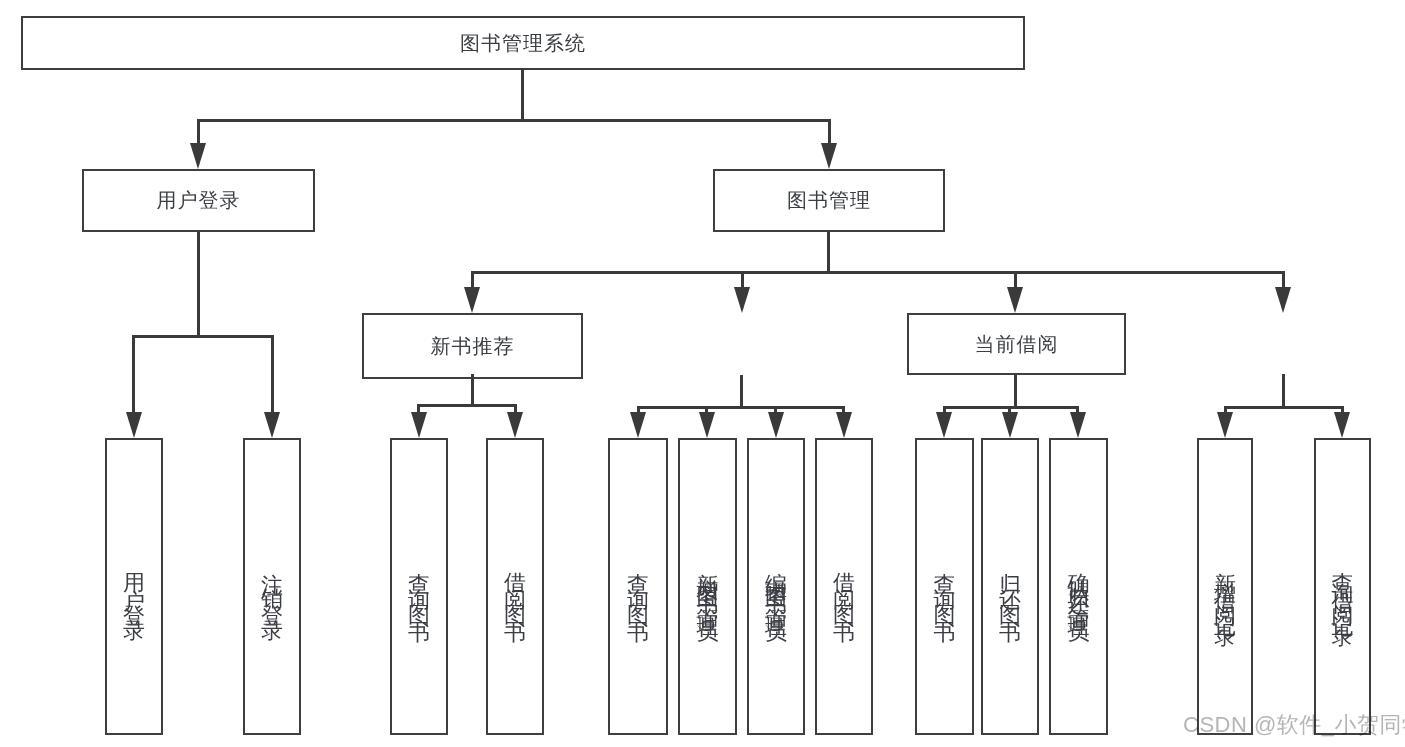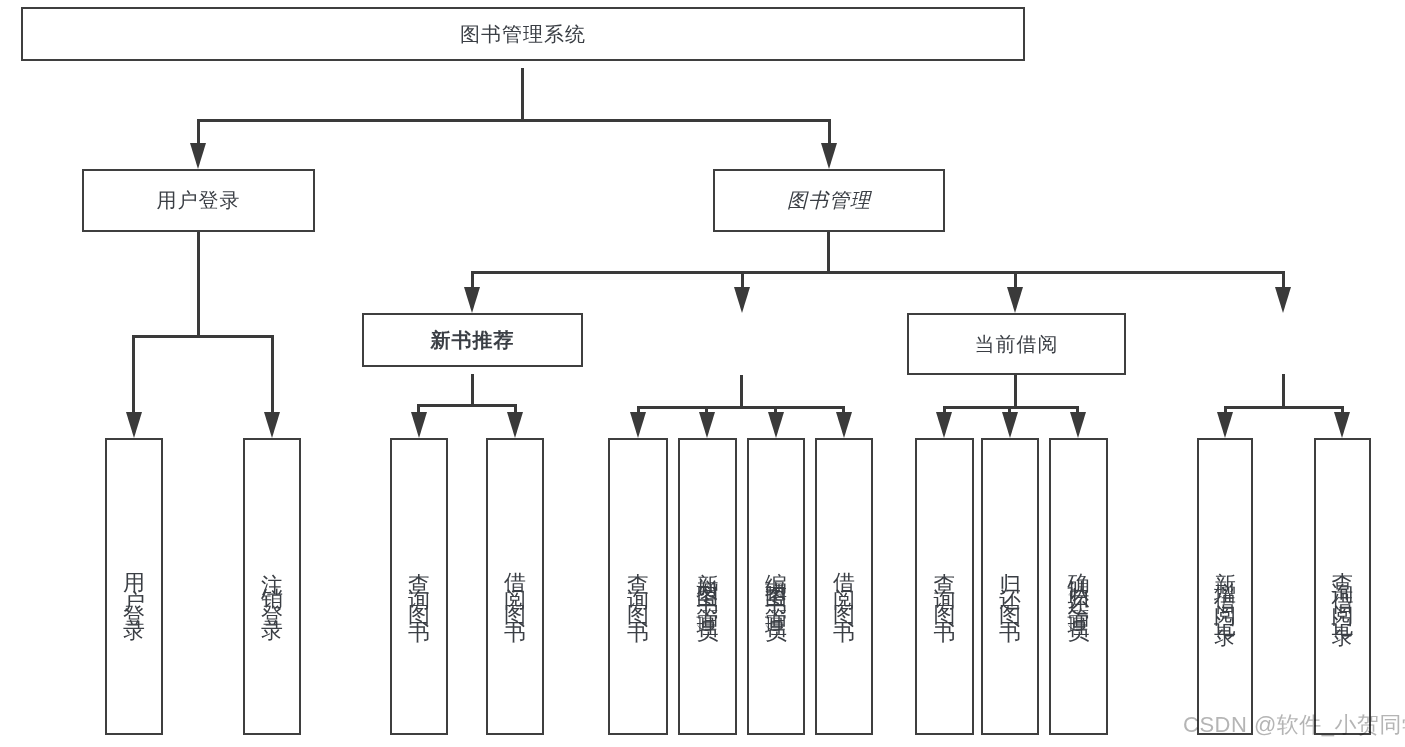--- a/index.html
+++ b/index.html
@@ -41,32 +41,32 @@
     position:absolute;left:1183px;top:710px;width:222px;
     color:#b5b5b5;font-size:22px;letter-spacing:0.5px;white-space:nowrap;
     mix-blend-mode:multiply;
   }
 </style>
 </head>
 <body>
 
 <div class="stage">
 
-  <div class="box" style="left:21px;top:7px;width:1004px;height:54px;">
+  <div class="box" style="left:21px;top:16px;width:1004px;height:54px;">
     <span>图书管理系统</span>
   </div>
 
   <div class="box" style="left:82px;top:169px;width:233px;height:63px;">
     <span>用户登录</span>
   </div>
-  <div class="box" style="left:713px;top:169px;width:232px;height:63px;font-style:italic;">
+  <div class="box" style="left:713px;top:169px;width:232px;height:63px;">
     <span>图书管理</span>
   </div>
 
-  <div class="box" style="left:362px;top:313px;width:221px;height:54px;font-weight:bold;">
+  <div class="box" style="left:362px;top:313px;width:221px;height:66px;">
     <span>新书推荐</span>
   </div>
   <div class="box" style="left:907px;top:313px;width:219px;height:62px;">
     <span>当前借阅</span>
   </div>
 
   <div class="leaf s4" style="left:105px;width:58px;">
     <span>用户登录</span>
   </div>
   <div class="leaf s4" style="left:243px;width:58px;">

